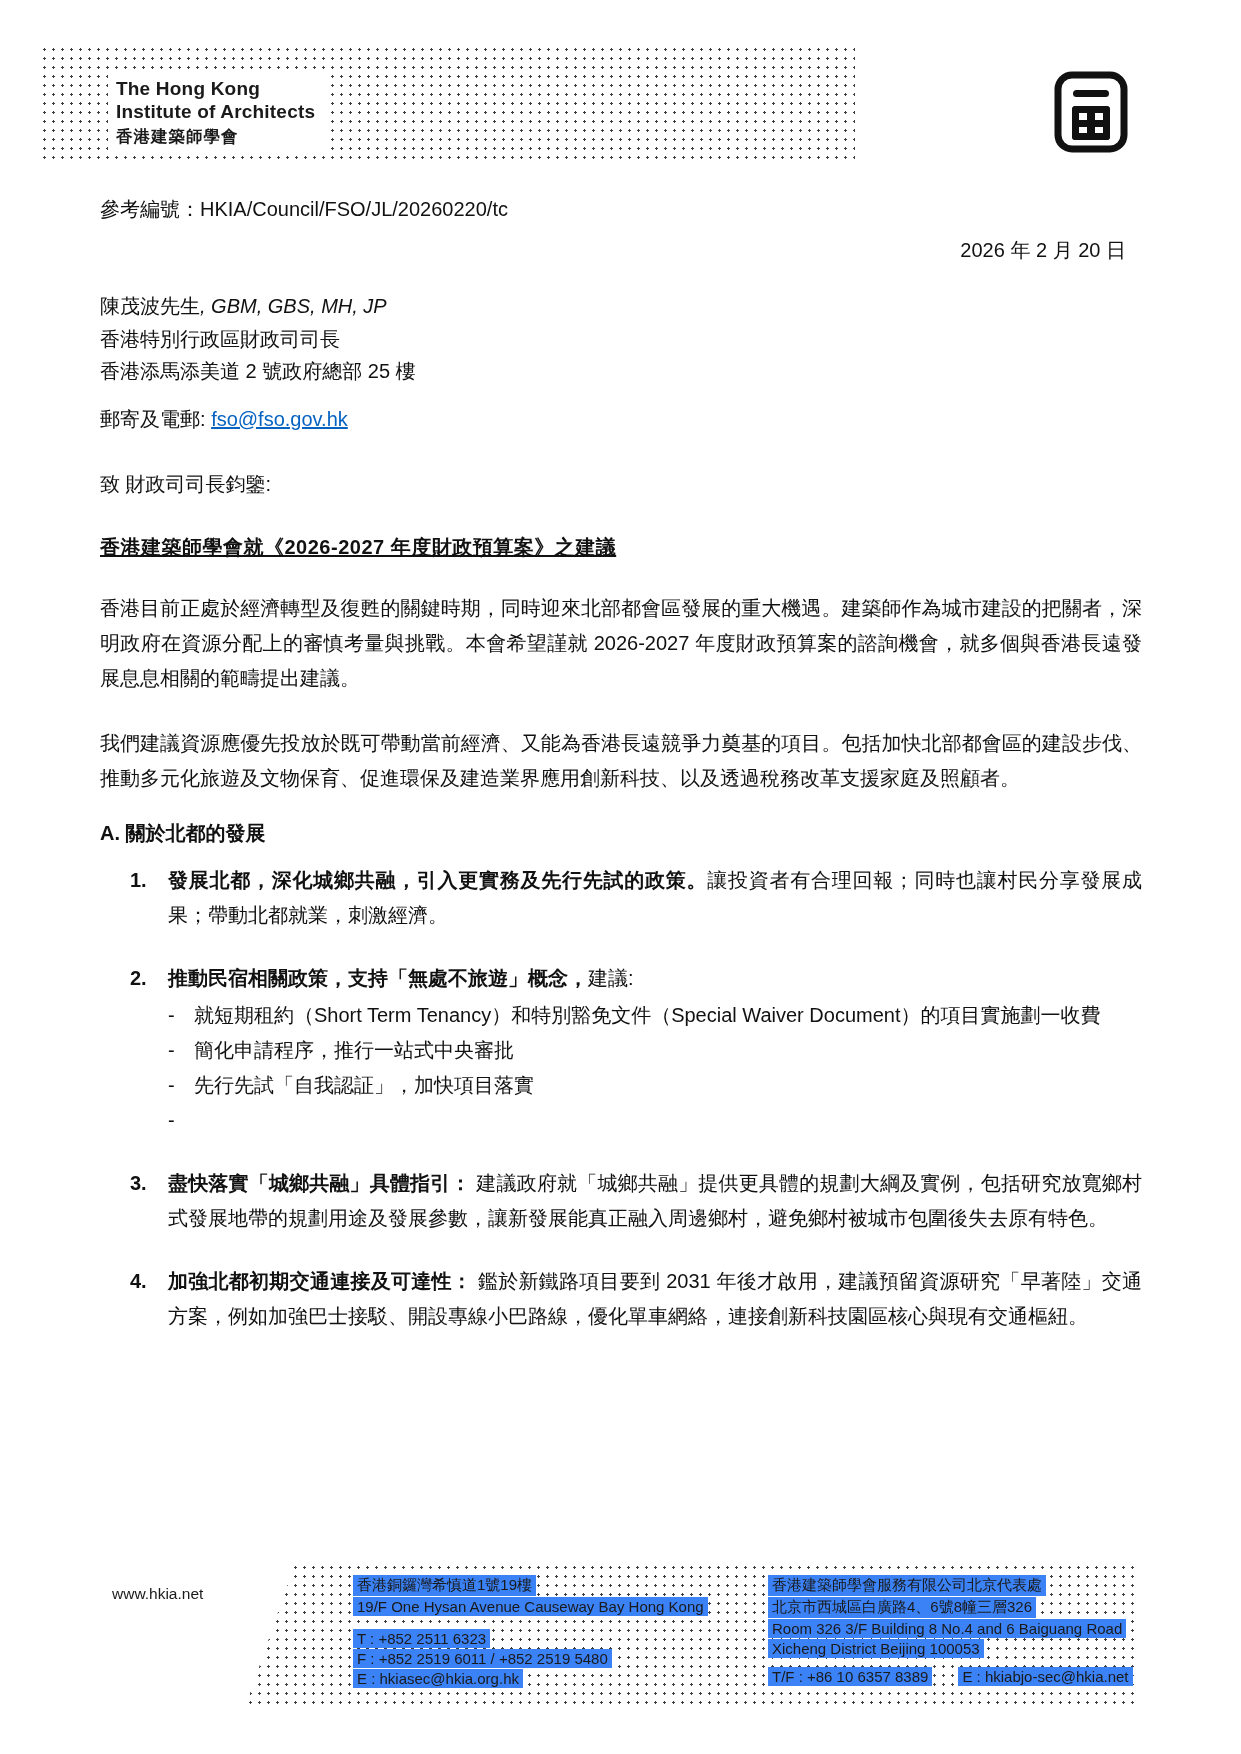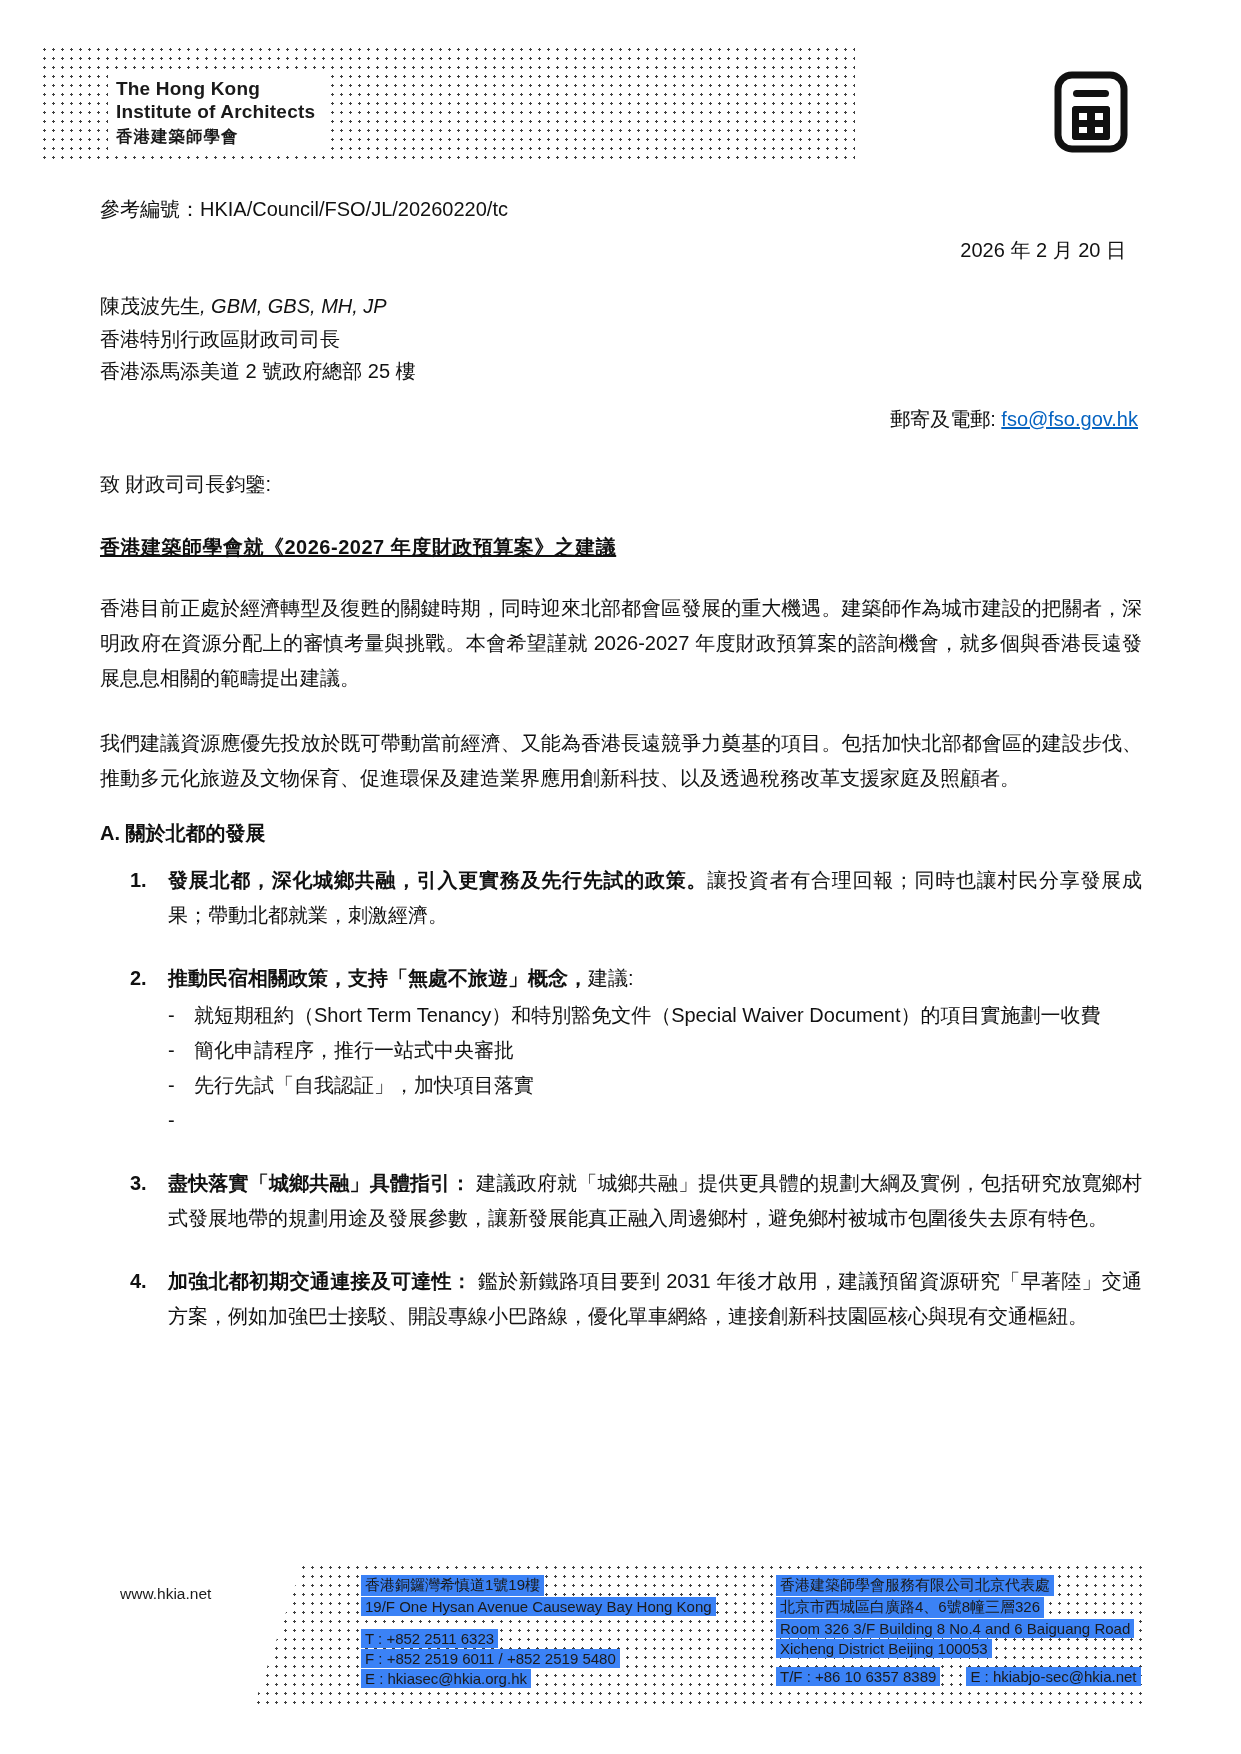--- a/index.html
+++ b/index.html
@@ -34,38 +34,38 @@
   
   .letter {
     position: absolute; left: 100px; top: 144px;
     width: 1042px;
     font-size: 20px;
   }
   .ref-line { margin-top: 52px; font-size: 20px; }
   .date-line { margin-top: 14px; text-align: right; padding-right: 16px; }
   .recipient { margin-top: 26px; line-height: 32.5px; }
   .honors { font-style: italic; }
-  .delivery-line { margin-top: 18px; text-align: right; padding-right: 4px; }
+  .delivery-line { margin-top: 18px; padding-right: 4px; }
   .link { color: #0563c1; text-decoration: underline; cursor: pointer; }
   .salutation { margin-top: 38px; }
   .subject { margin-top: 36px; font-weight: bold; text-decoration: underline; letter-spacing: 0.5px; }
   .para { margin-top: 30px; line-height: 35px; text-align: justify; }
   .section-heading { margin-top: 20px; font-weight: bold; }
   .items { margin-top: 0; }
   .item { display: flex; margin-top: 28px; padding-left: 30px; }
   .item:first-child { margin-top: 12px; }
   .item-num { flex: none; width: 38px; font-weight: bold; line-height: 35px; }
   .item-body { flex: 1; line-height: 35px; text-align: justify; }
   .item-bold { font-weight: bold; }
   .subitems { margin-top: 2px; }
   .subitem { display: flex; line-height: 35px; min-height: 35px; }
   .sub-dash { flex: none; width: 26px; text-align: left; }
   .sub-body { flex: 1; text-align: justify; }
   
-  .footer { position: absolute; left: 16px; top: 1563px; width: 1059px; height: 150px; font-size: 15px; }
+  .footer { position: absolute; left: 8px; top: 1563px; width: 1059px; height: 150px; font-size: 15px; }
   .website { position: absolute; left: 104px; top: 22px; font-size: 15.5px; color: #1a1a1a; }
   .footer-dots {
     position: absolute; left: 238px; top: 0; width: 893px; height: 142px;
     clip-path: polygon(5.5% 0, 100% 0, 100% 100%, 0 100%);
   }
   .fcol { position: absolute; top: 12px; }
   .fcol-hk { left: 345px; }
   .fcol-bj { left: 760px; }
   .fline { display: table; background: #3b82f6; padding: 1px 4px; margin-bottom: 1px; white-space: nowrap; color: #1a1a1a; }
   .fgap { height: 12px; }

